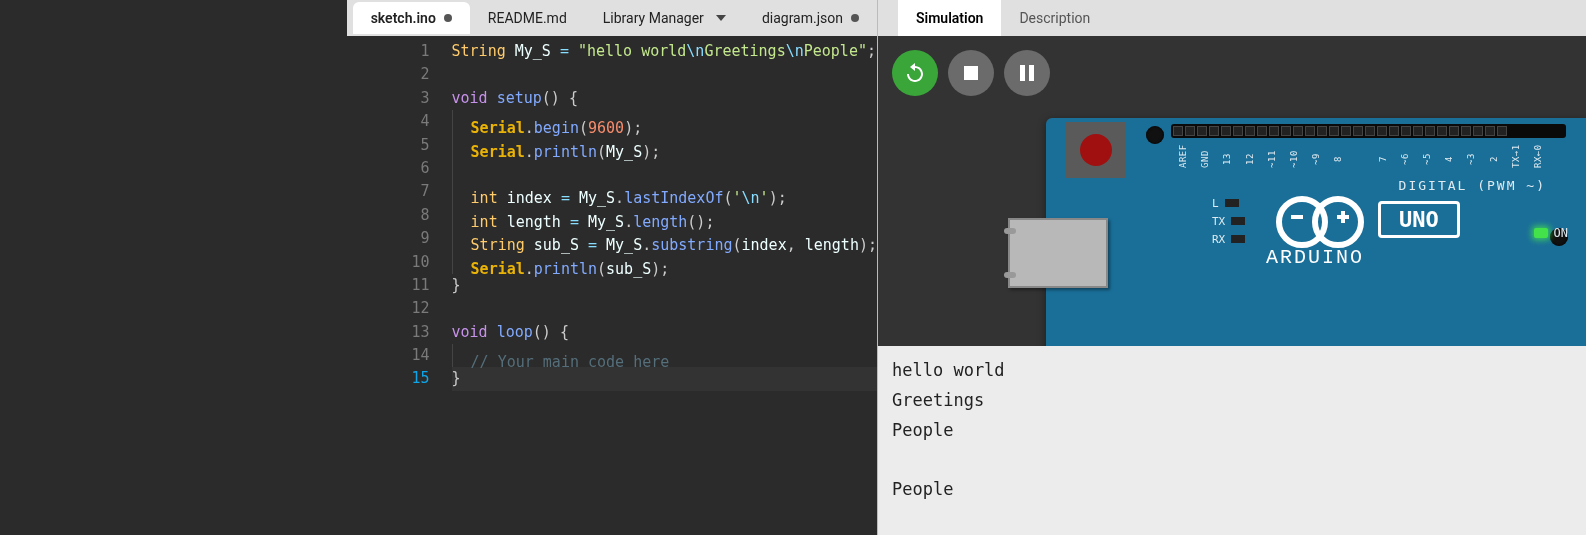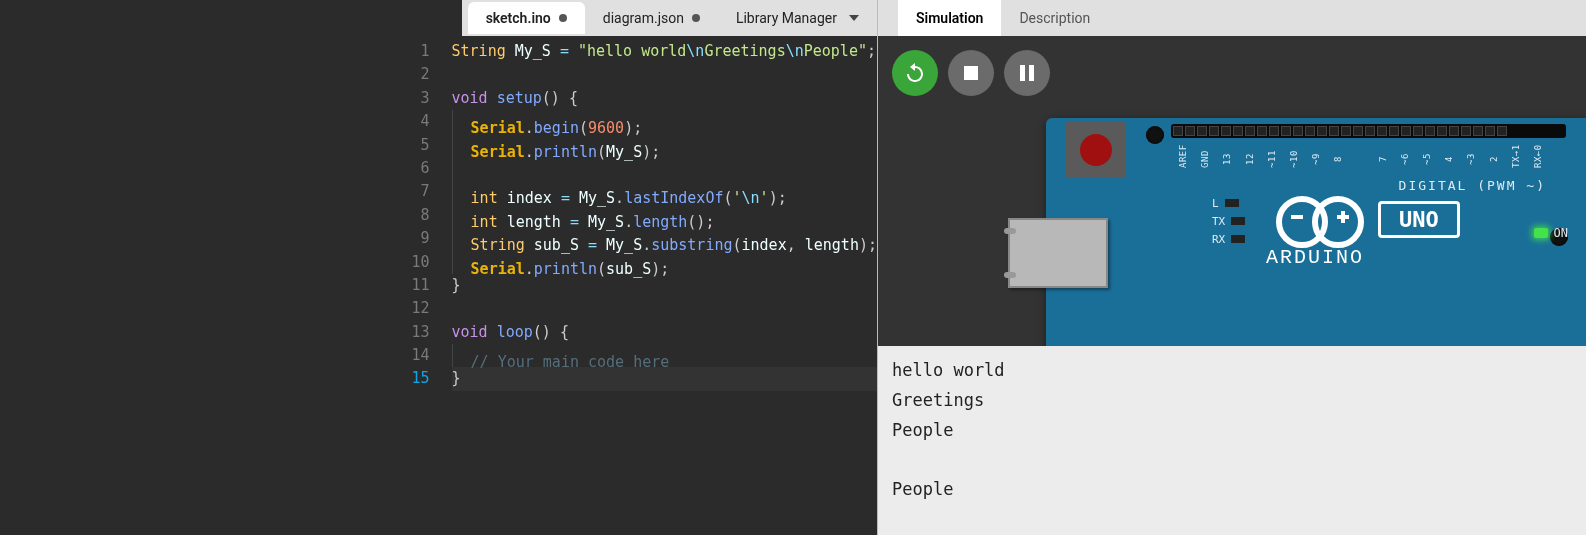--- a/index.html
+++ b/index.html
@@ -310,26 +310,29 @@
 </head>
 <body>
 
 <div class="left-panel">
   <div class="tab-bar" id="left-tabs">
       <div class="tab active">
         <span>sketch.ino</span>
         <span class="tab-dot"></span>
       </div>
       <div class="tab">
-        <span>diagram.json</span>
-        <span class="tab-dot"></span>
+        <span>README.md</span>
       </div>
       <div class="tab">
         <span>Library Manager</span>
         <span class="caret-down"></span>
+      </div>
+      <div class="tab">
+        <span>diagram.json</span>
+        <span class="tab-dot"></span>
       </div>
     </div>
   <div class="editor">
     <div class="gutter" id="gutter">
         <div class="ln">1</div>
         <div class="ln">2</div>
         <div class="ln">3</div>
         <div class="ln">4</div>
         <div class="ln">5</div>
         <div class="ln">6</div>

